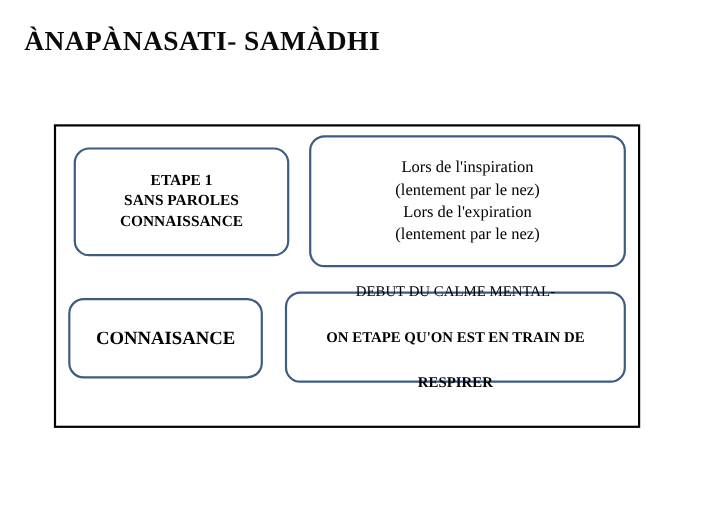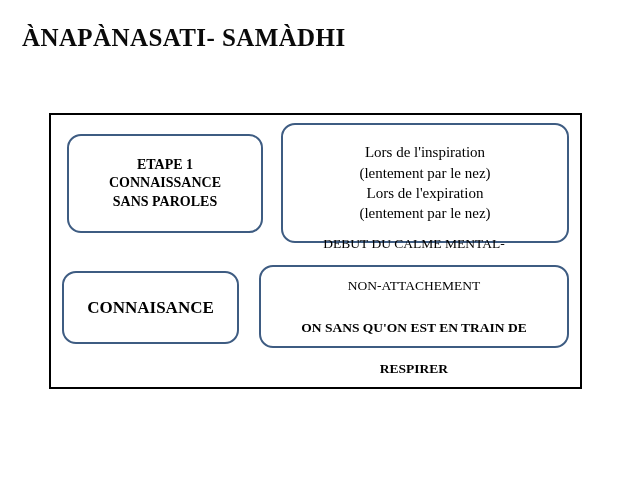--- a/index.html
+++ b/index.html
@@ -118,33 +118,32 @@
 </style>
 </head>
 <body>
 
 <div class="slide-title">ÀNAPÀNASATI- SAMÀDHI</div>
 
 <div class="outer-frame"></div>
 
 <div class="rbox box-etape">
   <div class="line">ETAPE 1</div>
+  <div class="line">SANS PAROLES</div>
   <div class="line">CONNAISSANCE</div>
-  <div class="line">SANS PAROLES</div>
 </div>
 
 <div class="rbox box-breath">
   <div class="line">Lors de l'inspiration</div>
   <div class="line">(lentement par le nez)</div>
   <div class="line">Lors de l'expiration</div>
   <div class="line">(lentement par le nez)</div>
 </div>
 
 <div class="rbox box-connaisance">
   <div class="line">CONNAISANCE</div>
 </div>
 
 <div class="rbox box-calme">
   <div class="line">DEBUT DU CALME MENTAL-</div>
-  <div class="line">NON-ATTACHEMENT</div>
-  <div class="line bold">ON SANS QU'ON EST EN TRAIN DE</div>
+  <div class="line bold">ON ETAPE QU'ON EST EN TRAIN DE</div>
   <div class="line bold">RESPIRER</div>
 </div>
 
 </body></html>

